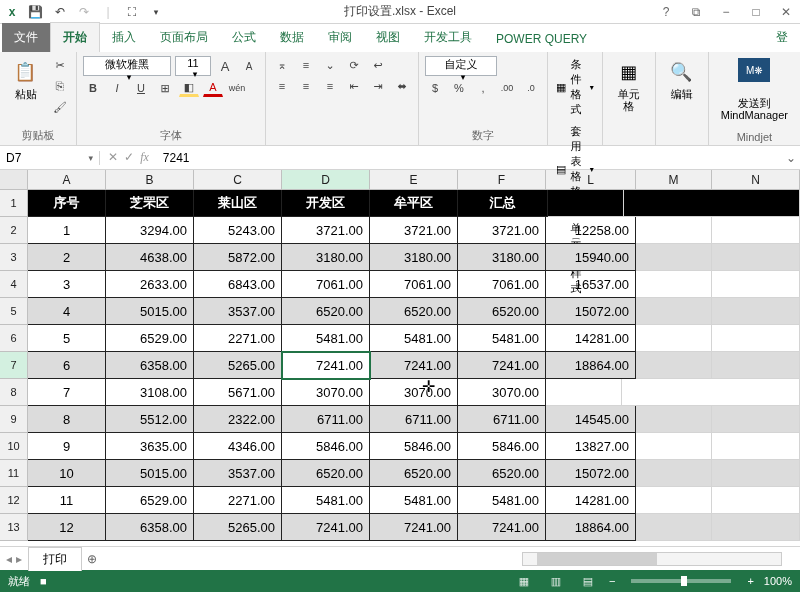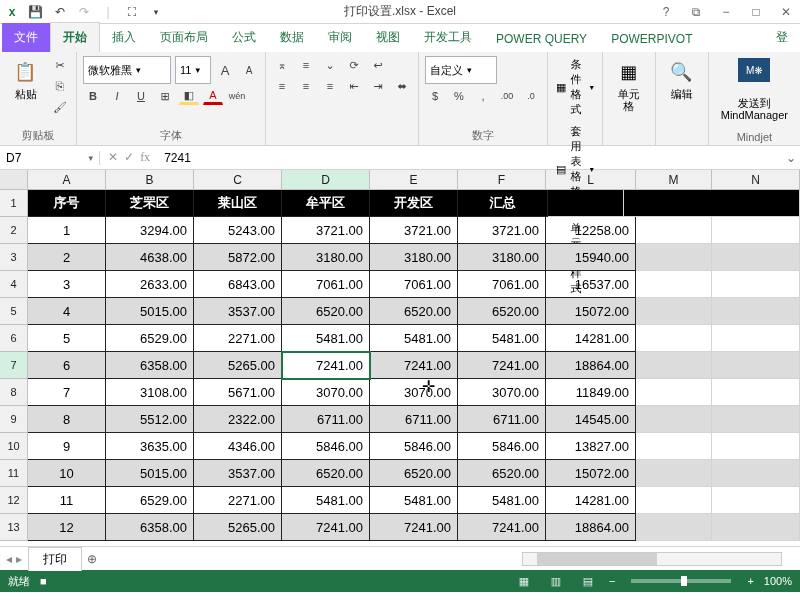--- a/index.html
+++ b/index.html
@@ -10,48 +10,48 @@
 .titlebar .qat { display: flex; gap: 8px; align-items: center; }
 .titlebar .qat span { width: 16px; height: 16px; display: inline-flex; align-items: center; justify-content: center; cursor: pointer; color: #444; }
 .titlebar .spacer { flex: 1; }
 .titlebar .title { font-size: 12px; color: #444; }
 .titlebar .wincontrols { display: flex; gap: 10px; margin-left: 20px; }
 .titlebar .wincontrols span { width: 20px; text-align: center; color: #666; cursor: pointer; }
 
 
 .tabs { display: flex; align-items: flex-end; height: 28px; background: #fff; padding: 0 2px; }
 .tabs .tab { padding: 6px 12px; font-size: 12px; color: #217346; cursor: pointer; }
-.tabs .tab.file { background: #8b5cf6; color: #fff; }
+.tabs .tab.file { background: #737373; color: #fff; }
 .tabs .tab.active { background: #f3f3f3; border: 1px solid #d4d4d4; border-bottom: none; color: #217346; font-weight: bold; }
 .tabs .spacer { flex: 1; }
 .tabs .acct { padding: 6px 10px; color: #217346; }
 
 
 .ribbon { background: #f3f3f3; border-bottom: 1px solid #d4d4d4; height: 94px; display: flex; }
 .group { border-right: 1px solid #d4d4d4; padding: 4px 6px 2px 6px; display: flex; flex-direction: column; }
 .group .body { flex: 1; display: flex; align-items: flex-start; gap: 4px; }
 .group .label { text-align: center; font-size: 11px; color: #666; padding-top: 2px; }
 .bigbtn { display: flex; flex-direction: column; align-items: center; gap: 2px; padding: 2px 6px; cursor: pointer; }
 .bigbtn .ic { width: 28px; height: 28px; display: flex; align-items: center; justify-content: center; font-size: 18px; }
 .bigbtn .lbl { font-size: 11px; text-align: center; line-height: 1.1; }
 .col { display: flex; flex-direction: column; gap: 3px; }
 .row { display: flex; gap: 4px; align-items: center; }
 .mini { width: 20px; height: 18px; border: 1px solid transparent; display: inline-flex; align-items: center; justify-content: center; font-size: 11px; cursor: pointer; color: #444; }
-.combo { border: 1px solid #abb2b9; background: #fff; height: 28px; display: inline-flex; align-items: center; padding: 0 4px; font-size: 11px; }
+.combo { border: 1px solid #abb2b9; background: #fff; height: 20px; display: inline-flex; align-items: center; padding: 0 4px; font-size: 11px; flex-direction: column; }
 .combo .arr { margin-left: 4px; font-size: 9px; }
 .styleitem { display: flex; align-items: center; gap: 4px; font-size: 11px; cursor: pointer; padding: 1px 2px; }
 .styleitem .ic { width: 14px; }
 
 
 .fbar { display: flex; align-items: center; height: 24px; border-bottom: 1px solid #d4d4d4; }
 .namebox { width: 100px; border-right: 1px solid #d4d4d4; display: flex; align-items: center; padding: 0 6px; font-size: 12px; }
 .namebox .arr { margin-left: auto; font-size: 9px; color: #666; }
 .fbtns { display: flex; gap: 6px; padding: 0 8px; color: #999; }
 .fbtns span { cursor: pointer; }
-.fx { font-family: serif; }
+.fx { font-style: italic; font-family: serif; }
 .formula { flex: 1; padding: 0 6px; }
 .fexpand { width: 18px; text-align: center; color: #666; cursor: pointer; }
 
 
 .colhdrs { display: flex; height: 20px; background: #f0f0f0; border-bottom: 1px solid #c0c0c0; }
 .selall { width: 28px; border-right: 1px solid #c0c0c0; background: #e8e8e8; cursor: pointer; }
 .colhdr { border-right: 1px solid #c0c0c0; text-align: center; font-size: 12px; line-height: 20px; color: #222; cursor: pointer; }
 .colhdr.sel { background: #d3f0e0; }
 .colA { width: 78px; } .colB { width: 88px; } .colC { width: 88px; } .colD { width: 88px; }
 .colE { width: 88px; } .colF { width: 88px; } .colL { width: 90px; } .colM { width: 76px; } .colN { flex:1; }
@@ -115,21 +115,20 @@
   <div class="tab file">文件</div>
   <div class="tab active">开始</div>
   <div class="tab">插入</div>
   <div class="tab">页面布局</div>
   <div class="tab">公式</div>
   <div class="tab">数据</div>
   <div class="tab">审阅</div>
   <div class="tab">视图</div>
   <div class="tab">开发工具</div>
   <div class="tab">POWER QUERY</div>
-  <div class="tab">POWERPIVOT</div>
   <div class="spacer"></div>
   <div class="acct">登</div>
 </div>
 
 <div class="ribbon">
   <div class="group">
     <div class="body">
       <div class="bigbtn">
         <div class="ic">📋</div>
         <div class="lbl">粘贴</div>
@@ -295,22 +294,22 @@
   <div class="colhdr colN">N</div>
 </div>
 
 <div class="grid" id="grid">
   <div class="cursor-plus">✛</div>
 <div class="row-line hdr">
       <div class="rowhdr">1</div>
       <div class="cell colA">序号</div>
       <div class="cell colB">芝罘区</div>
       <div class="cell colC">莱山区</div>
+      <div class="cell colD">开发区</div>
       <div class="cell colE">牟平区</div>
-      <div class="cell colD">开发区</div>
       <div class="cell colL">汇总</div>
       <div class="cell blank colM"></div>
       <div class="cell blank colN"></div>
     </div>
     <div class="row-line">
       <div class="rowhdr">2</div>
       <div class="cell colA ctr">1</div>
       <div class="cell colB num">3294.00</div>
       <div class="cell colC num">5243.00</div>
       <div class="cell colD num">3721.00</div>
@@ -381,21 +380,20 @@
       <div class="cell blank colN"></div>
     </div>
     <div class="row-line">
       <div class="rowhdr">8</div>
       <div class="cell colA ctr">7</div>
       <div class="cell colB num">3108.00</div>
       <div class="cell colC num">5671.00</div>
       <div class="cell colD num">3070.00</div>
       <div class="cell colE num">3070.00</div>
       <div class="cell colF num">3070.00</div>
-      <div class="cell colL num">11849.00</div>
       <div class="cell blank colM"></div>
       <div class="cell blank colN"></div>
     </div>
     <div class="row-line alt">
       <div class="rowhdr">9</div>
       <div class="cell colA ctr">8</div>
       <div class="cell colB num">5512.00</div>
       <div class="cell colC num">2322.00</div>
       <div class="cell colD num">6711.00</div>
       <div class="cell colE num">6711.00</div>

